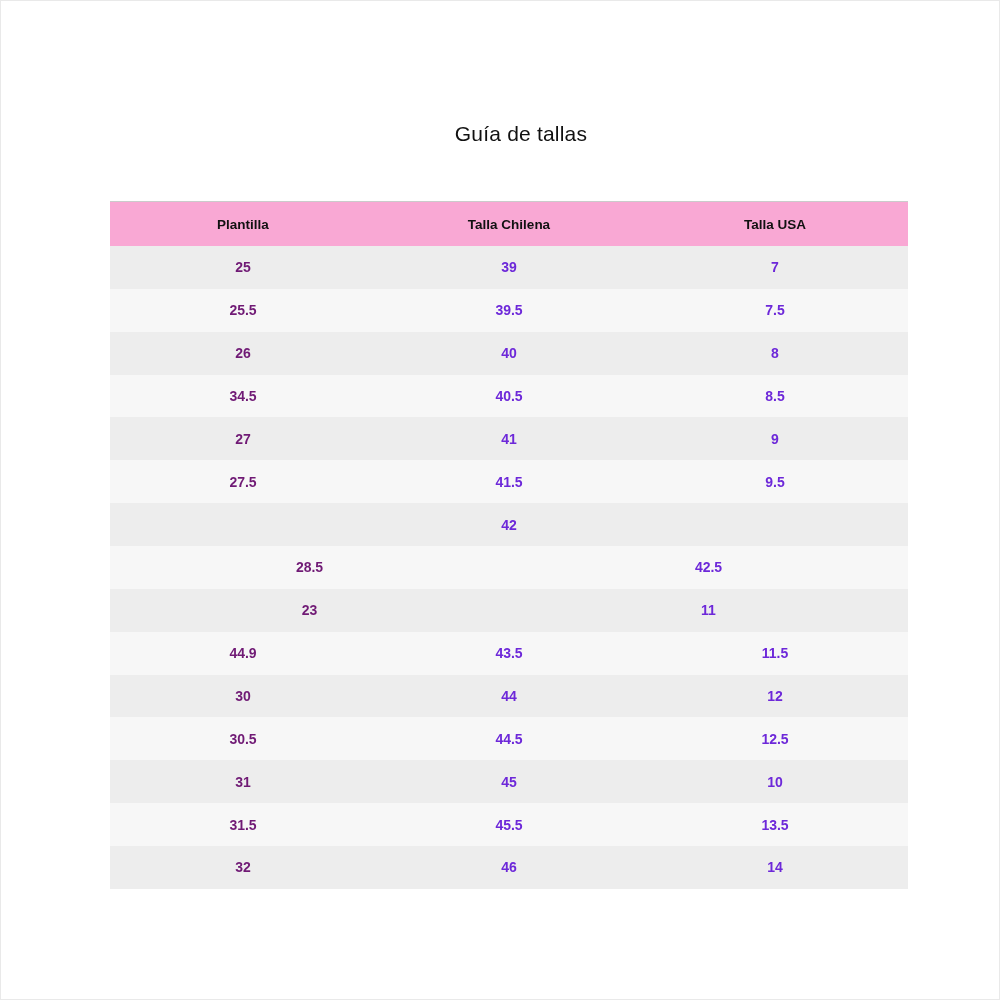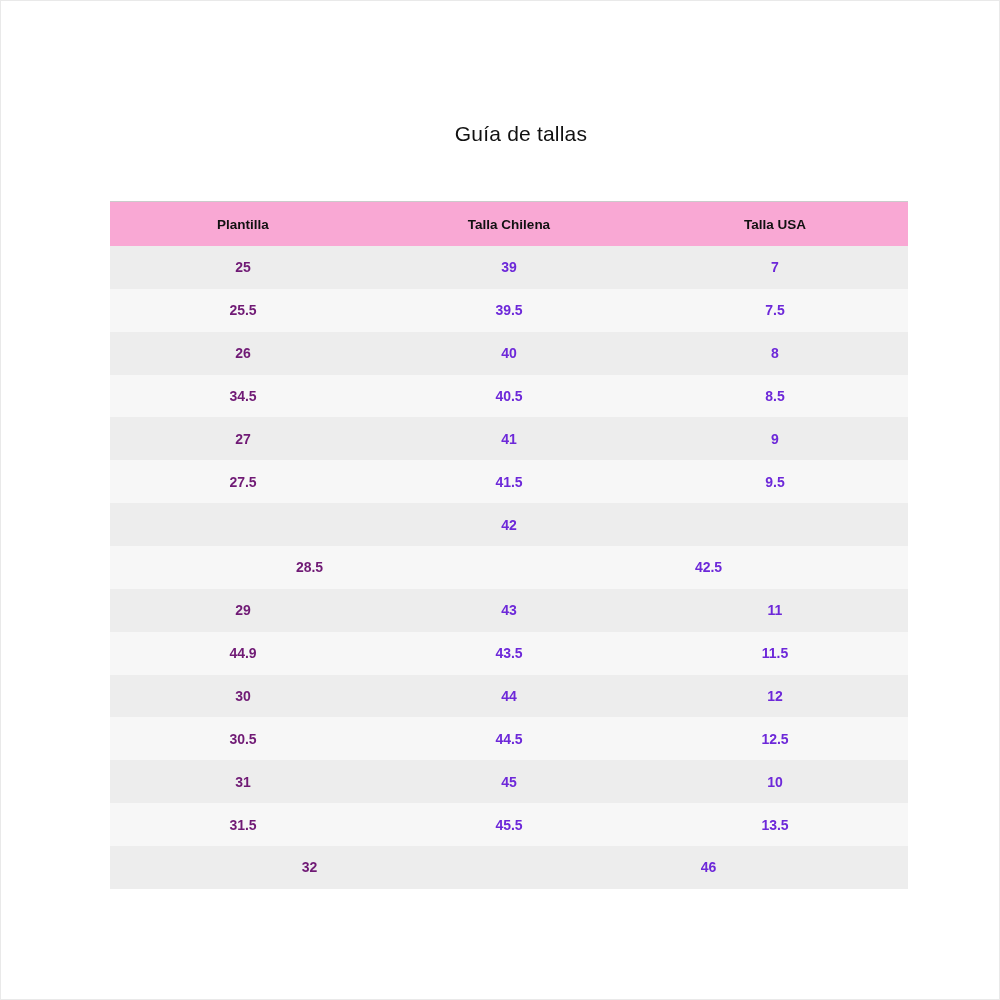--- a/index.html
+++ b/index.html
@@ -117,22 +117,21 @@
         <div class="c-usa">9.5</div>
       </div>
       <div class="trow data-row">
         <div class="c-chilena">42</div>
       </div>
       <div class="trow data-row">
         <div class="c-plantilla">28.5</div>
         <div class="c-chilena">42.5</div>
       </div>
       <div class="trow data-row">
-        <div class="c-plantilla">29</div>
-        <div class="c-chilena">43</div>
+        <div class="c-plantilla">23</div>
         <div class="c-usa">11</div>
       </div>
       <div class="trow data-row">
         <div class="c-plantilla">44.9</div>
         <div class="c-chilena">43.5</div>
         <div class="c-usa">11.5</div>
       </div>
       <div class="trow data-row">
         <div class="c-plantilla">30</div>
         <div class="c-chilena">44</div>
@@ -149,17 +148,18 @@
         <div class="c-usa">10</div>
       </div>
       <div class="trow data-row">
         <div class="c-plantilla">31.5</div>
         <div class="c-chilena">45.5</div>
         <div class="c-usa">13.5</div>
       </div>
       <div class="trow data-row">
         <div class="c-plantilla">32</div>
         <div class="c-chilena">46</div>
+        <div class="c-usa">14</div>
       </div>
     </div>
 
   </div>
 </div>
 
 </body></html>

